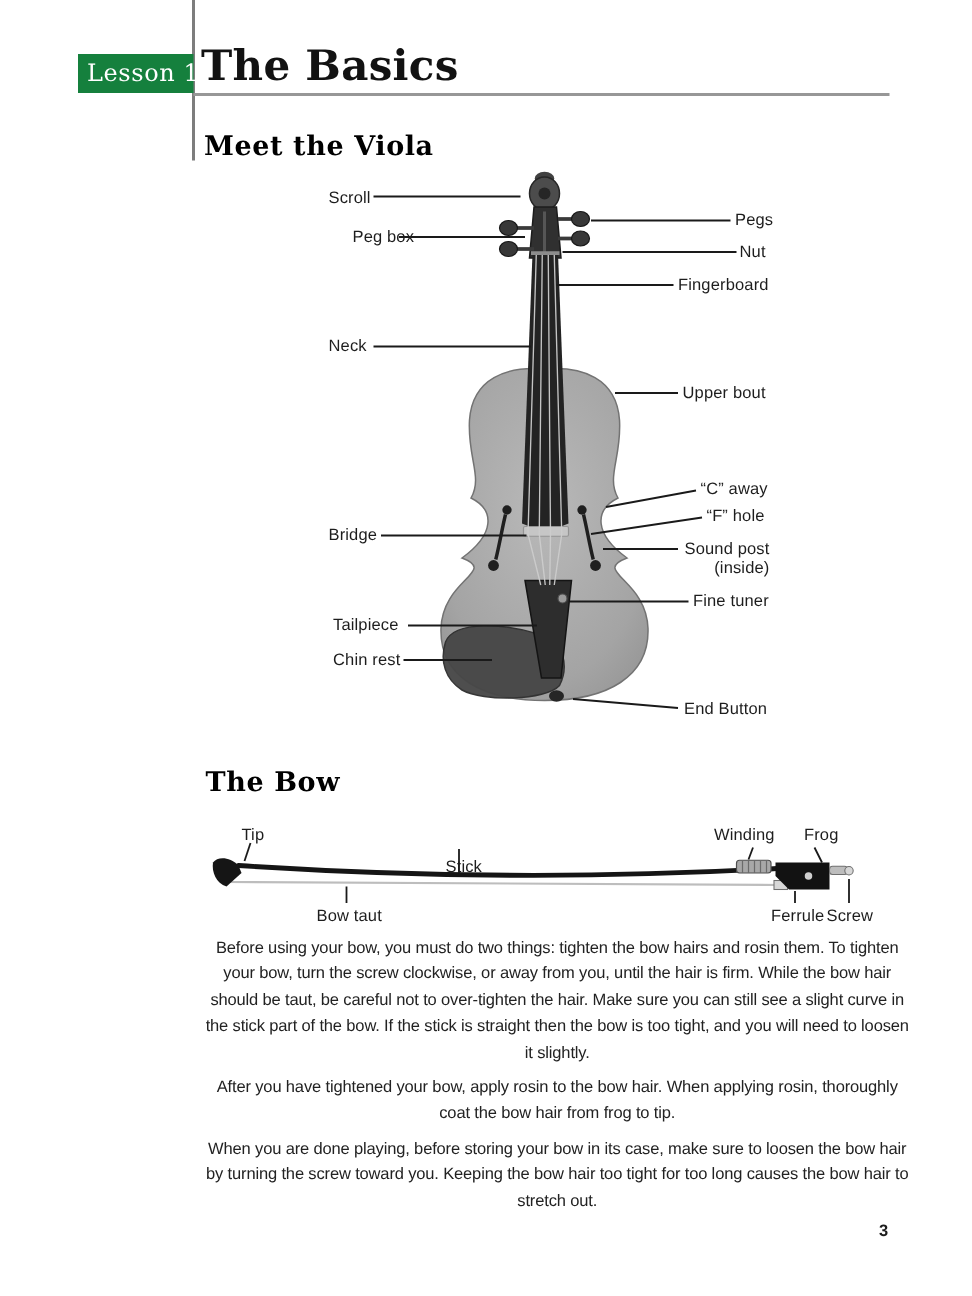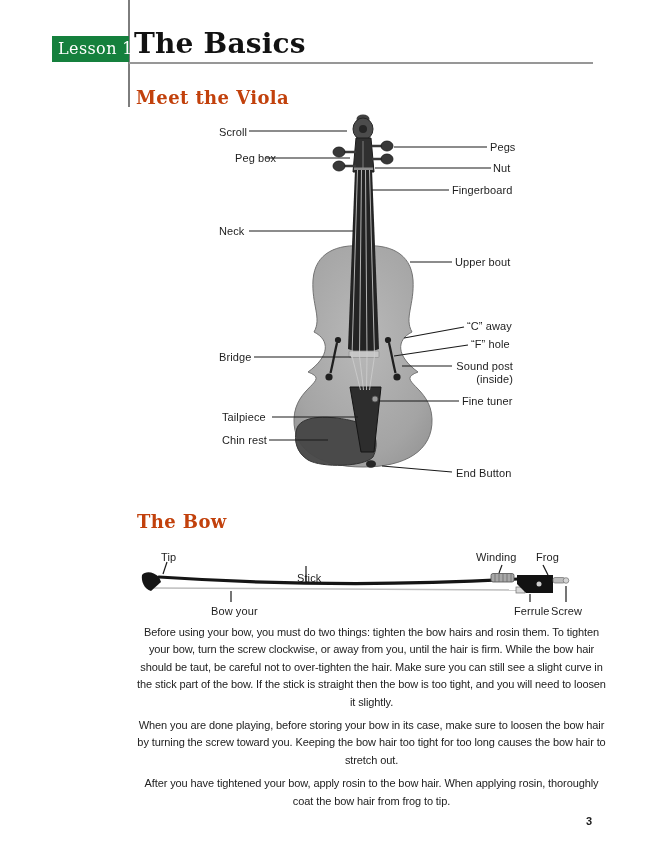--- a/index.html
+++ b/index.html
@@ -17,21 +17,21 @@
     padding-left:6px; box-sizing:border-box; letter-spacing:0.4px; white-space:nowrap;
   }
   .page-title {
     position:absolute; left:134px; top:27px; margin:0;
     font-family:"DejaVu Serif", serif; font-weight:bold; font-size:28px;
     color:#121212; letter-spacing:0.2px; white-space:nowrap;
   }
   .section-heading {
     position:absolute; margin:0;
     font-family:"DejaVu Serif", serif; font-weight:bold; font-size:18px;
-    color:#c2410c; letter-spacing:0.4px; white-space:nowrap;
+    color:#000000; letter-spacing:0.4px; white-space:nowrap;
   }
   #heading-viola { left:136px; top:87px; }
   #heading-bow   { left:137px; top:511px; }
   .diagram-svg { position:absolute; left:0; top:0; width:648px; height:864px; }
   .lbl {
     position:absolute; font-size:11px; line-height:13px; color:#1d1d1d;
     white-space:nowrap; letter-spacing:0.1px;
   }
   .lbl-2line { text-align:right; }
   .paragraphs {
@@ -186,25 +186,25 @@
   <span class="lbl" style="left:471px; top:338px;">“F” hole</span>
   <span class="lbl lbl-2line" style="left:456px; top:360px; width:57px;"><span>Sound post</span><br>
     <span>(inside)</span></span>
   <span class="lbl" style="left:462px; top:395px;">Fine tuner</span>
   <span class="lbl" style="left:456px; top:467px;">End Button</span>
 
   <span class="lbl" style="left:161px; top:551px;text-align:center;">Tip</span>
   <span class="lbl" style="left:297px; top:572px;">Stick</span>
   <span class="lbl" style="left:476px; top:551px;">Winding</span>
   <span class="lbl" style="left:536px; top:551px;">Frog</span>
-  <span class="lbl" style="left:211px; top:605px;">Bow your</span>
+  <span class="lbl" style="left:211px; top:605px;">Bow taut</span>
   <span class="lbl" style="left:514px; top:605px;text-align:right;">Ferrule</span>
   <span class="lbl" style="left:551px; top:605px;">Screw</span>
 
   <div class="paragraphs">
     <p>Before using your bow, you must do two things: tighten the bow hairs and rosin them. To tighten your bow, turn the screw clockwise, or away from you, until the hair is firm. While the bow hair should be taut, be careful not to over-tighten the hair. Make sure you can still see a slight curve in the stick part of the bow. If the stick is straight then the bow is too tight, and you will need to loosen it slightly.</p>
+    <p>After you have tightened your bow, apply rosin to the bow hair. When applying rosin, thoroughly coat the bow hair from frog to tip.</p>
     <p>When you are done playing, before storing your bow in its case, make sure to loosen the bow hair by turning the screw toward you. Keeping the bow hair too tight for too long causes the bow hair to stretch out.</p>
-    <p>After you have tightened your bow, apply rosin to the bow hair. When applying rosin, thoroughly coat the bow hair from frog to tip.</p>
   </div>
 
   <div class="page-number">3</div>
 
 </div>
 
 </body></html>

